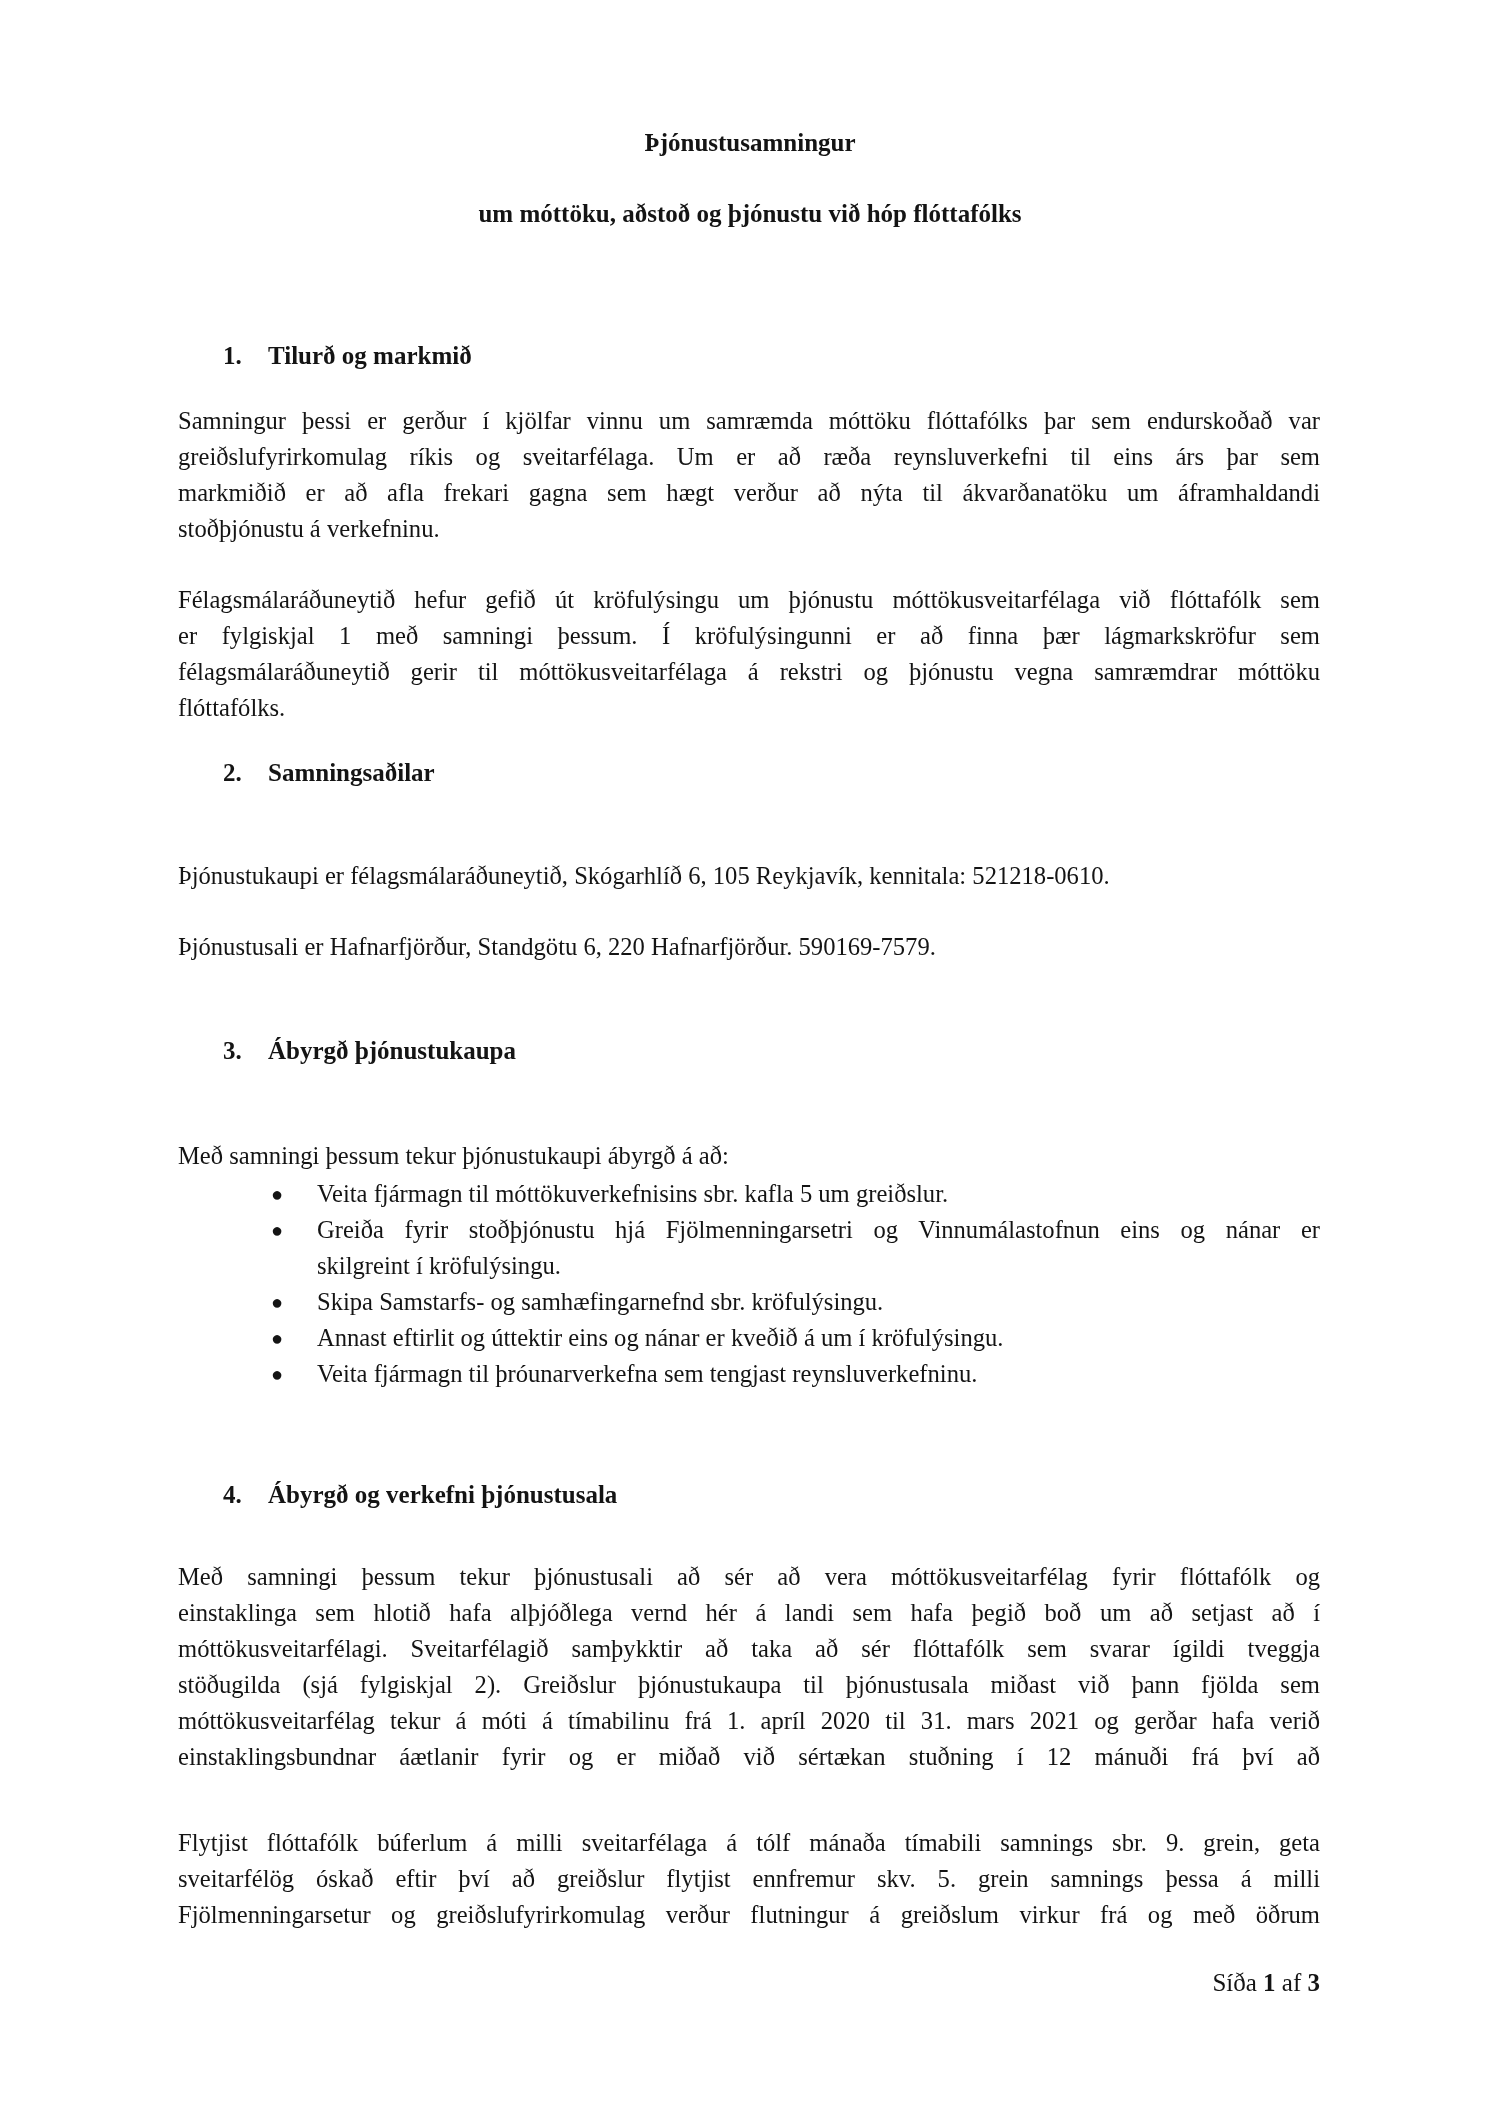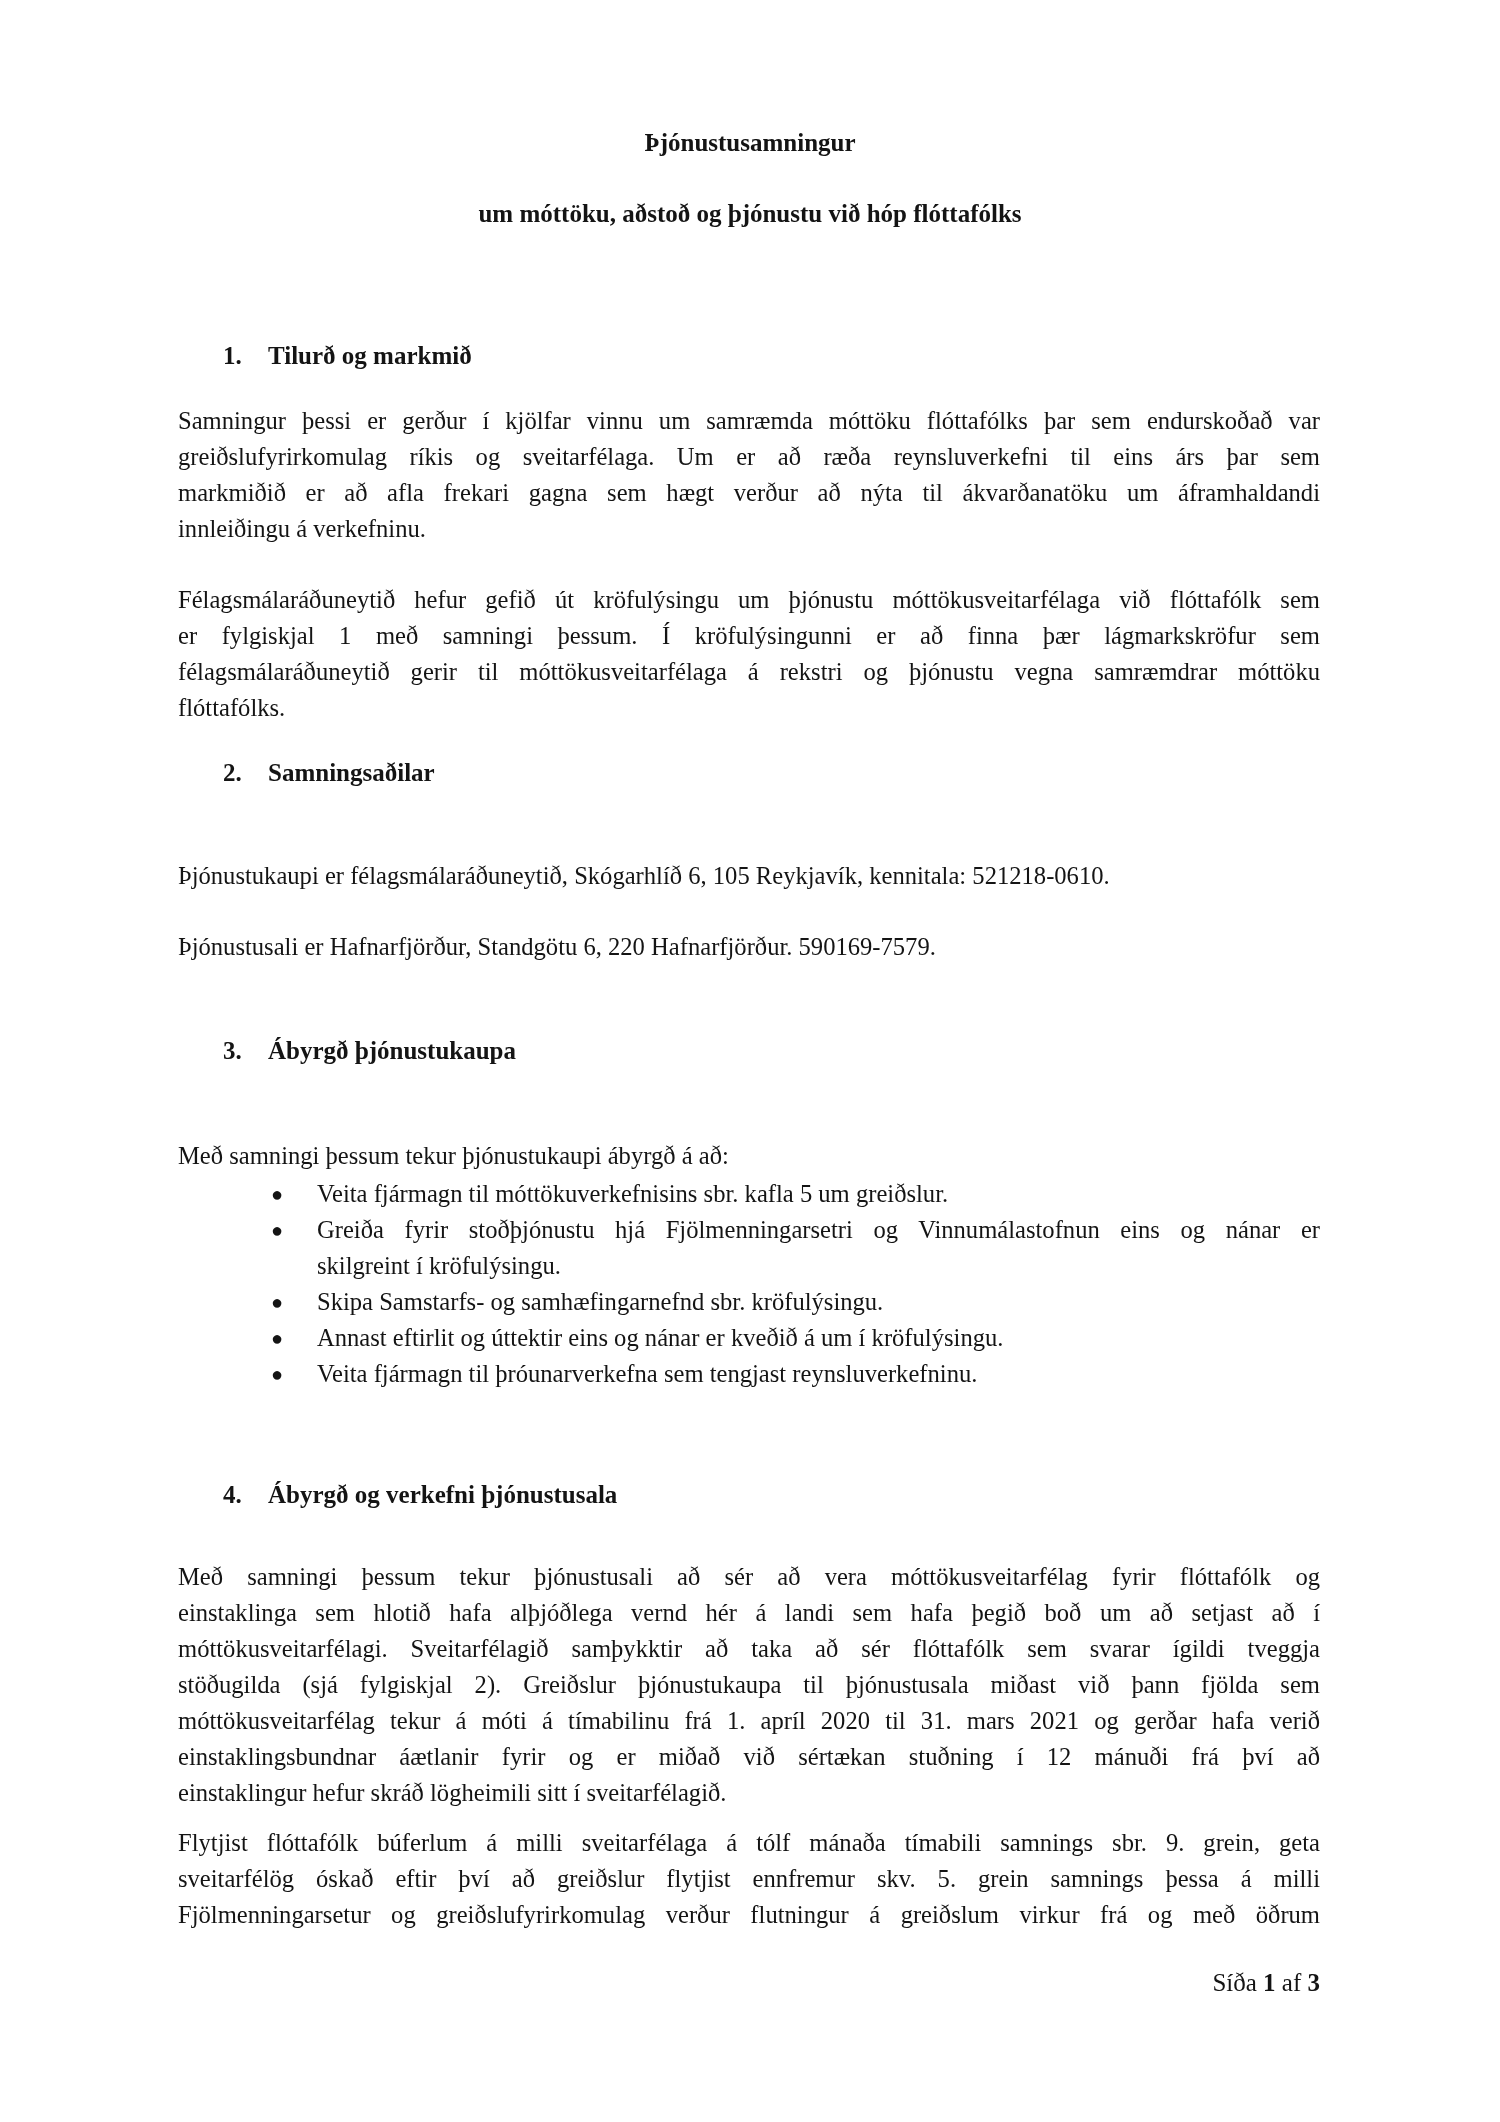--- a/index.html
+++ b/index.html
@@ -29,21 +29,21 @@
   <div class="title" style="top:128px;">Þjónustusamningur</div>
 
   <div class="h" style="top:341px;">
     <span class="num">1.</span>
     <span class="txt">Tilurð og markmið</span>
   </div>
   <div class="para" style="top:403px;">
     <span class="line">Samningur þessi er gerður í kjölfar vinnu um samræmda móttöku flóttafólks þar sem endurskoðað var</span>
     <span class="line">greiðslufyrirkomulag ríkis og sveitarfélaga. Um er að ræða reynsluverkefni til eins árs þar sem</span>
     <span class="line">markmiðið er að afla frekari gagna sem hægt verður að nýta til ákvarðanatöku um áframhaldandi</span>
-    <span class="line last">innleiðingu á verkefninu.</span>
+    <span class="line last">stoðþjónustu á verkefninu.</span>
   </div>
   <div class="para" style="top:582px;">
     <span class="line">Félagsmálaráðuneytið hefur gefið út kröfulýsingu um þjónustu móttökusveitarfélaga við flóttafólk sem</span>
     <span class="line">er fylgiskjal 1 með samningi þessum. Í kröfulýsingunni er að finna þær lágmarkskröfur sem</span>
     <span class="line">félagsmálaráðuneytið gerir til móttökusveitarfélaga á rekstri og þjónustu vegna samræmdrar móttöku</span>
     <span class="line last">flóttafólks.</span>
   </div>
 
   <div class="h" style="top:758px;">
     <span class="num">2.</span>
@@ -86,21 +86,20 @@
     <span class="num">4.</span>
     <span class="txt">Ábyrgð og verkefni þjónustusala</span>
   </div>
   <div class="para" style="top:1559px;">
     <span class="line">Með samningi þessum tekur þjónustusali að sér að vera móttökusveitarfélag fyrir flóttafólk og</span>
     <span class="line">einstaklinga sem hlotið hafa alþjóðlega vernd hér á landi sem hafa þegið boð um að setjast að í</span>
     <span class="line">móttökusveitarfélagi. Sveitarfélagið samþykktir að taka að sér flóttafólk sem svarar ígildi tveggja</span>
     <span class="line">stöðugilda (sjá fylgiskjal 2). Greiðslur þjónustukaupa til þjónustusala miðast við þann fjölda sem</span>
     <span class="line">móttökusveitarfélag tekur á móti á tímabilinu frá 1. apríl 2020 til 31. mars 2021 og gerðar hafa verið</span>
     <span class="line">einstaklingsbundnar áætlanir fyrir og er miðað við sértækan stuðning í 12 mánuði frá því að</span>
-    <span class="line last">einstaklingur hefur skráð lögheimili sitt í sveitarfélagið.</span>
   </div>
   <div class="para" style="top:1825px;">
     <span class="line">Flytjist flóttafólk búferlum á milli sveitarfélaga á tólf mánaða tímabili samnings sbr. 9. grein, geta</span>
     <span class="line">sveitarfélög óskað eftir því að greiðslur flytjist ennfremur skv. 5. grein samnings þessa á milli</span>
     <span class="line">Fjölmenningarsetur og greiðslufyrirkomulag verður flutningur á greiðslum virkur frá og með öðrum</span>
   </div>
 
   <div class="footer">
     <span>Síða</span>
     <b>1</b>

